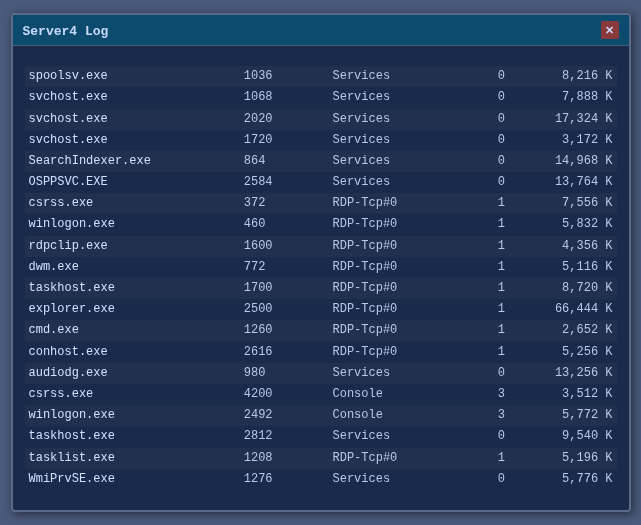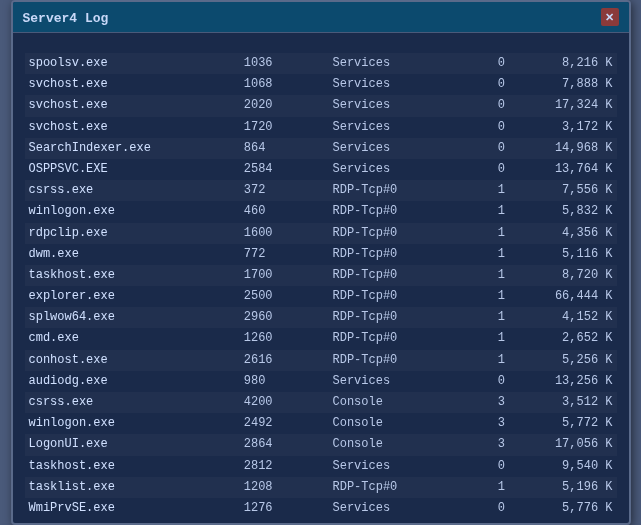--- a/index.html
+++ b/index.html
@@ -200,27 +200,20 @@
     <td>8,720 K</td>
   </tr>
           <tr>
     <td>explorer.exe</td>
     <td>2500</td>
     <td>RDP-Tcp#0</td>
     <td>1</td>
     <td>66,444 K</td>
   </tr>
           <tr>
-    <td>splwow64.exe</td>
-    <td>2960</td>
-    <td>RDP-Tcp#0</td>
-    <td>1</td>
-    <td>4,152 K</td>
-  </tr>
-          <tr>
     <td>cmd.exe</td>
     <td>1260</td>
     <td>RDP-Tcp#0</td>
     <td>1</td>
     <td>2,652 K</td>
   </tr>
           <tr>
     <td>conhost.exe</td>
     <td>2616</td>
     <td>RDP-Tcp#0</td>
@@ -242,27 +235,20 @@
     <td>3,512 K</td>
   </tr>
           <tr>
     <td>winlogon.exe</td>
     <td>2492</td>
     <td>Console</td>
     <td>3</td>
     <td>5,772 K</td>
   </tr>
           <tr>
-    <td>LogonUI.exe</td>
-    <td>2864</td>
-    <td>Console</td>
-    <td>3</td>
-    <td>17,056 K</td>
-  </tr>
-          <tr>
     <td>taskhost.exe</td>
     <td>2812</td>
     <td>Services</td>
     <td>0</td>
     <td>9,540 K</td>
   </tr>
           <tr>
     <td>tasklist.exe</td>
     <td>1208</td>
     <td>RDP-Tcp#0</td>

